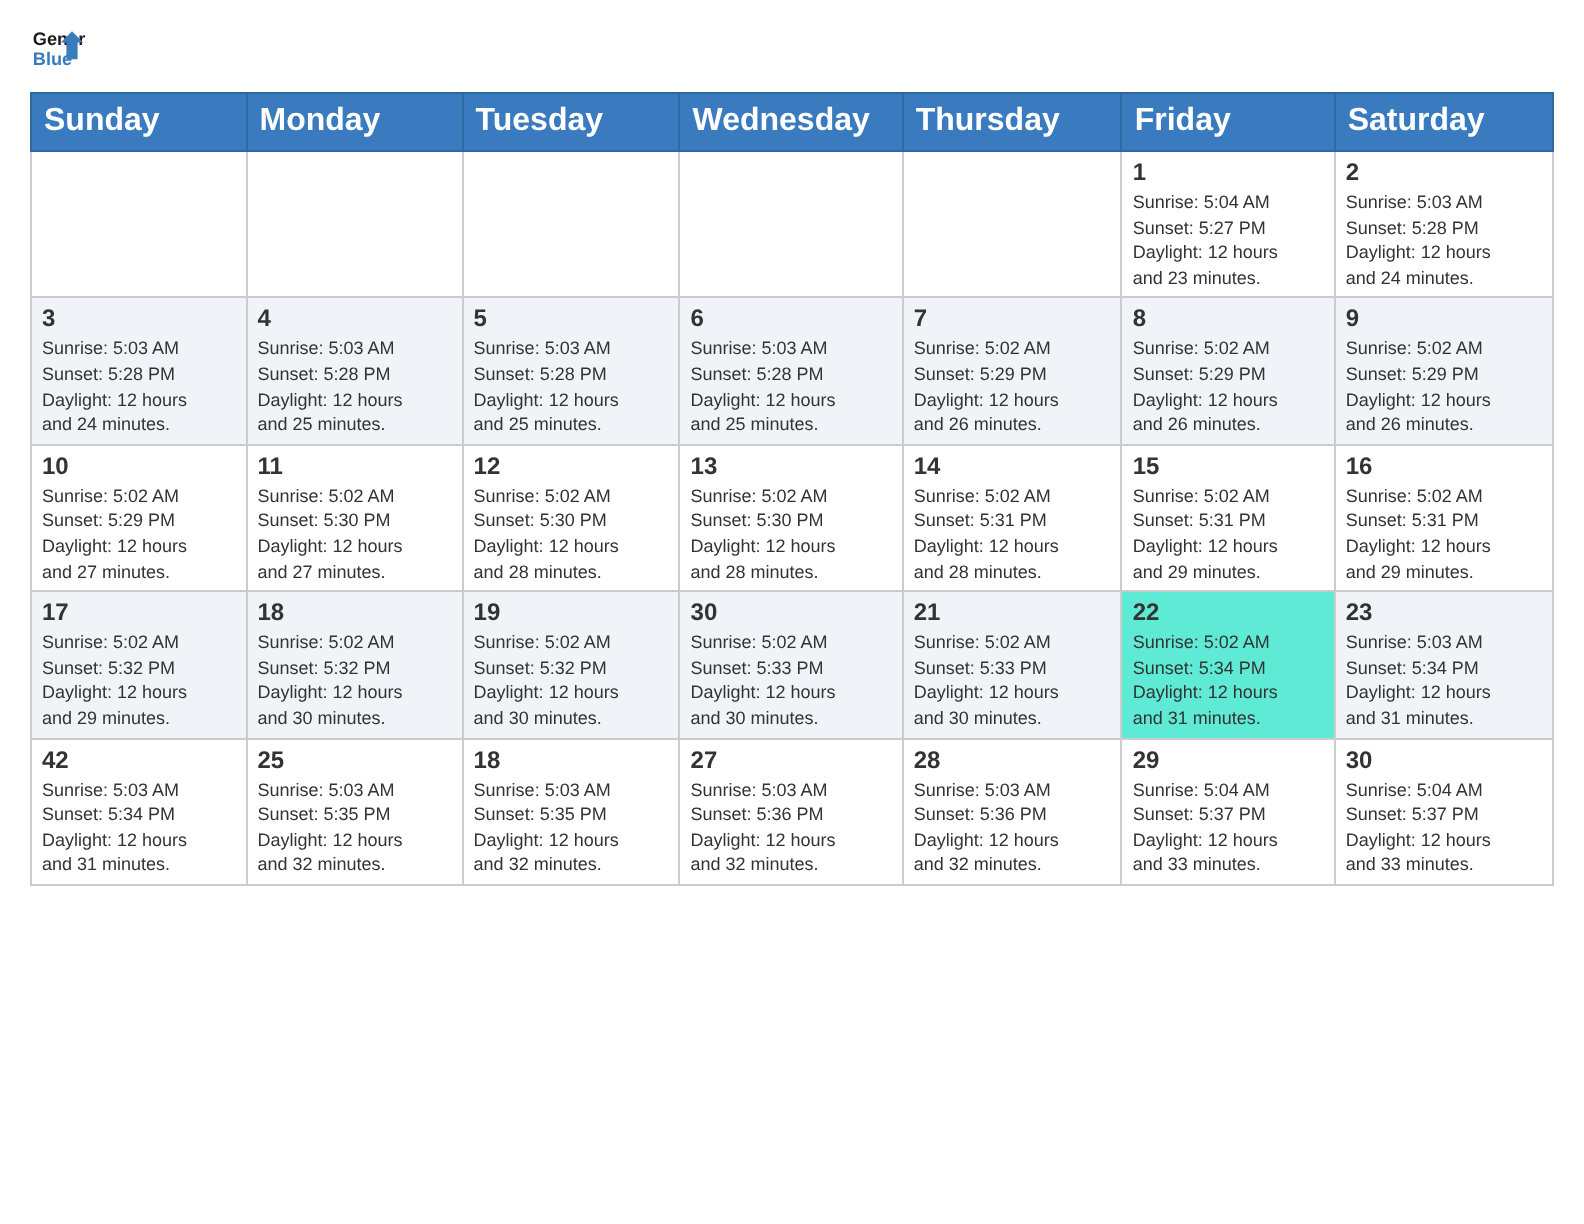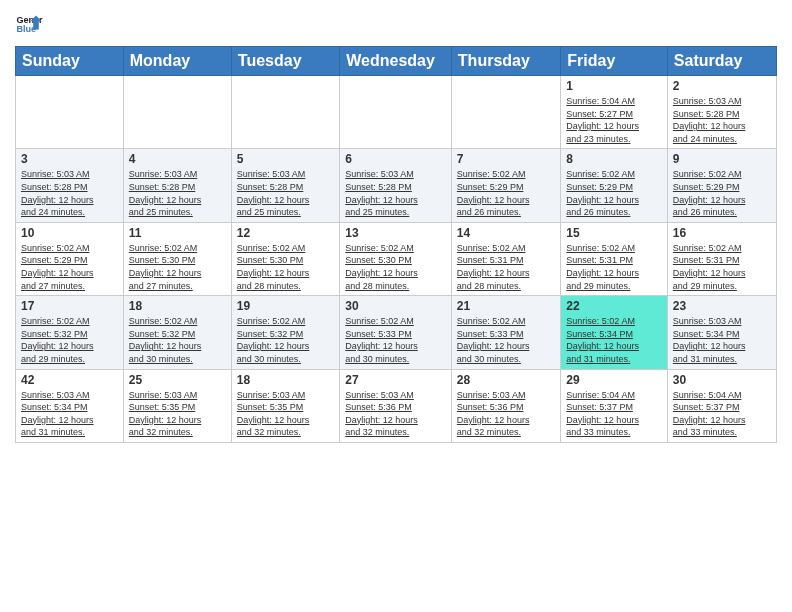--- a/index.html
+++ b/index.html
@@ -81,21 +81,20 @@
     .day-number {
       font-size: 12px;
       font-weight: bold;
       display: block;
       margin-bottom: 2px;
     }
     .day-info {
       font-size: 9px;
       line-height: 1.4;
       color: #333;
-      text-decoration: underline;
     }
     .empty-cell {
       background: #fff !important;
     }
     .calendar thead tr th {
       background-color: #3a7abf;
     }
   </style>
 </head>
 <body>

